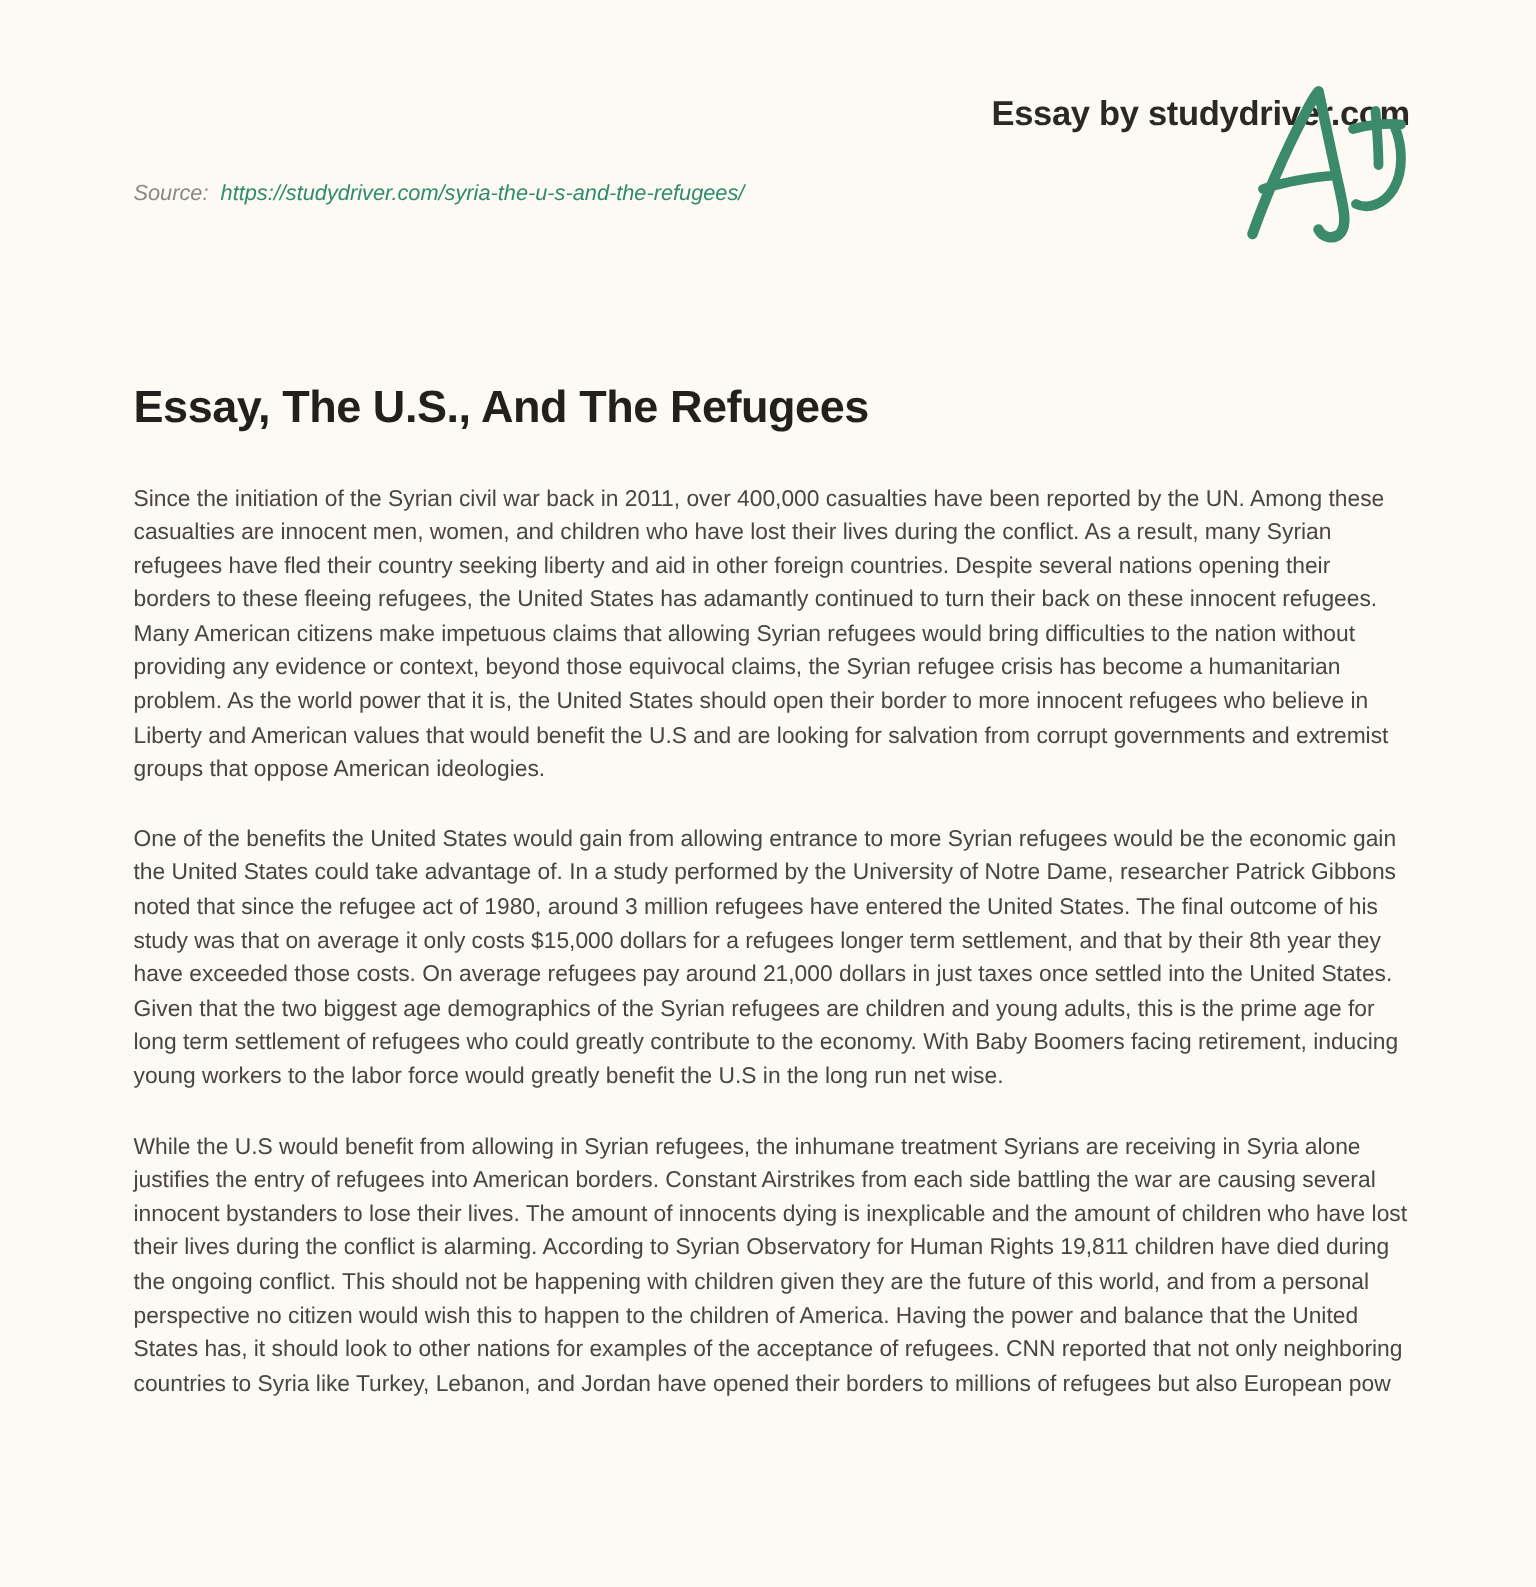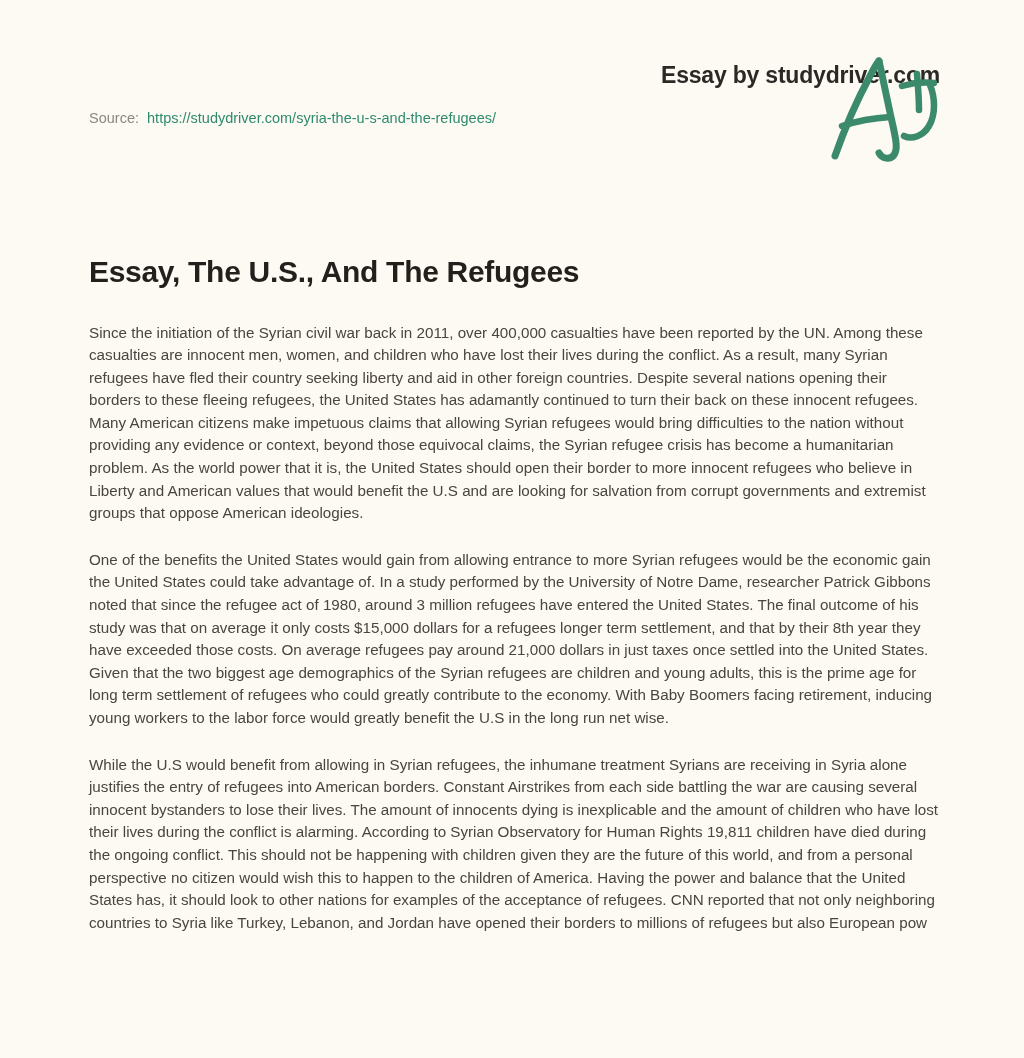--- a/index.html
+++ b/index.html
@@ -38,24 +38,25 @@
     font-size: 23px;
     font-weight: bold;
     letter-spacing: -0.2px;
     color: #2b2926;
     line-height: 1.2;
     margin: 0;
     text-align: right;
   }
 
   .source-line {
-    margin-top: 19px;
+    margin-top: 30px;
     font-size: 14.5px;
     line-height: 1.3;
     white-space: nowrap;
+    font-style: italic;
   }
 
   .source-label {
     color: #8c8781;
   }
 
   .source-url {
     color: #2e8b6e;
     text-decoration: none;
   }

